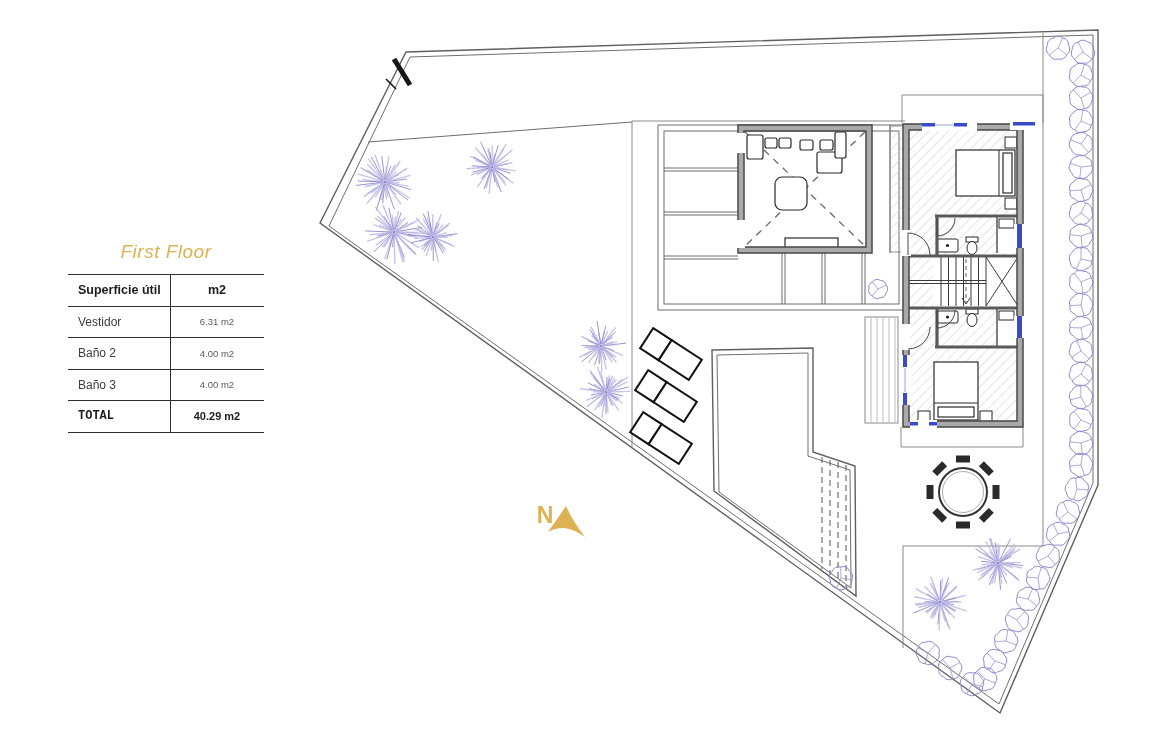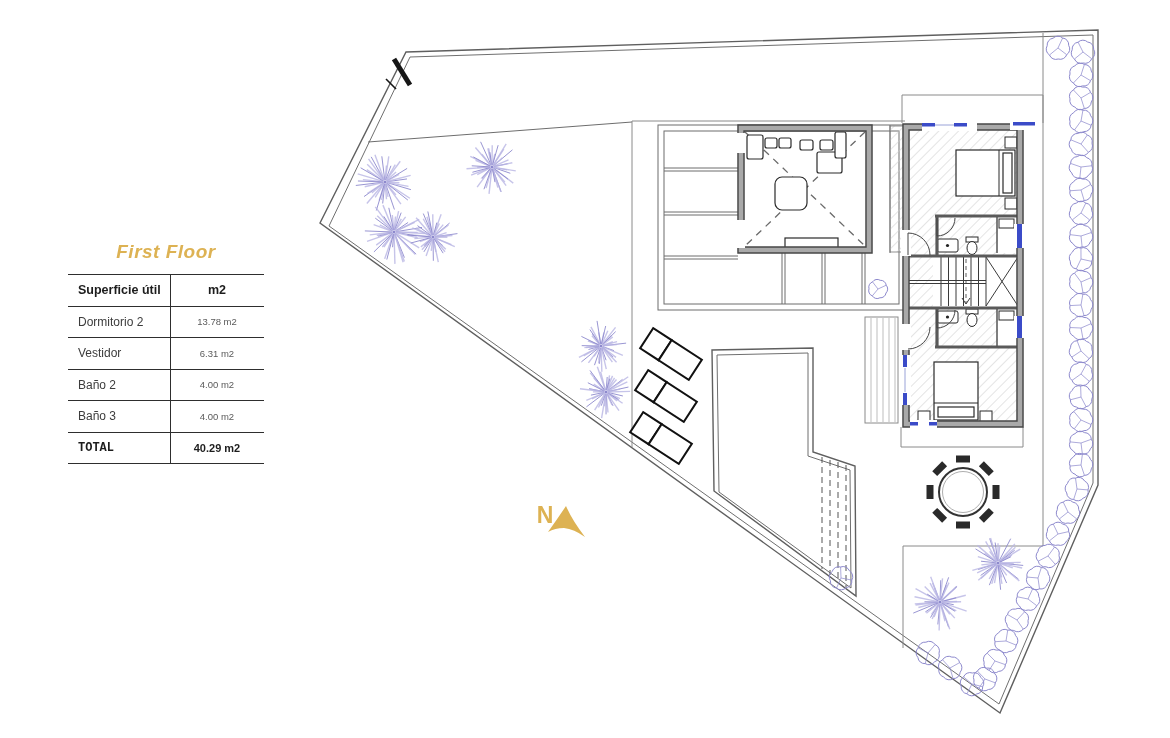--- a/index.html
+++ b/index.html
@@ -1,20 +1,20 @@
 <!DOCTYPE html>
 <html><head>
 <meta charset="utf-8">
 <style>
   html,body{margin:0;padding:0;background:#fff;}
   .wrap{position:relative;width:1170px;height:738px;background:#ffffff;overflow:hidden;
         font-family:"Liberation Sans", sans-serif;}
   
   .panel{position:absolute;left:68px;top:241px;width:196px;}
-  .title{color:#DDB253;font-size:19px;font-weight:bold;font-style:italic;
+  .title{color:#DDB253;font-size:19px;font-weight:normal;font-style:italic;
          text-align:center;letter-spacing:.5px;margin-bottom:11px;}
   .tbl{border-bottom:1.5px solid #2e2e2e;}
   .tr{display:flex;align-items:stretch;border-top:1.5px solid #2e2e2e;height:30.5px;}
   .c1{width:92px;padding-left:10px;display:flex;align-items:center;
       font-size:12px;color:#3c3c3c;text-align:right;}
   .c2{width:92px;border-left:1.4px solid #2e2e2e;display:flex;align-items:center;
       justify-content:center;font-size:9.5px;color:#5a5a5a;}
   .th .c1,.th .c2{font-weight:bold;font-size:12.5px;color:#1d1d1d;}
   .total .c1{font-weight:bold;font-size:12px;color:#1d1d1d;font-family:Liberation Mono, monospace;}
   .total .c2{font-weight:bold;font-size:11px;color:#1d1d1d;}
@@ -35,24 +35,20 @@
 <body>
 
 <div class="wrap">
 
   <div class="panel">
     <div class="title">First Floor</div>
     <div class="tbl">
       <div class="tr th">
         <div class="c1">Superficie útil</div>
         <div class="c2">m2</div>
-      </div>
-      <div class="tr">
-        <div class="c1">Dormitorio 2</div>
-        <div class="c2">13.78 m2</div>
       </div>
       <div class="tr">
         <div class="c1">Vestidor</div>
         <div class="c2">6.31 m2</div>
       </div>
       <div class="tr">
         <div class="c1">Baño 2</div>
         <div class="c2">4.00 m2</div>
       </div>
       <div class="tr">

